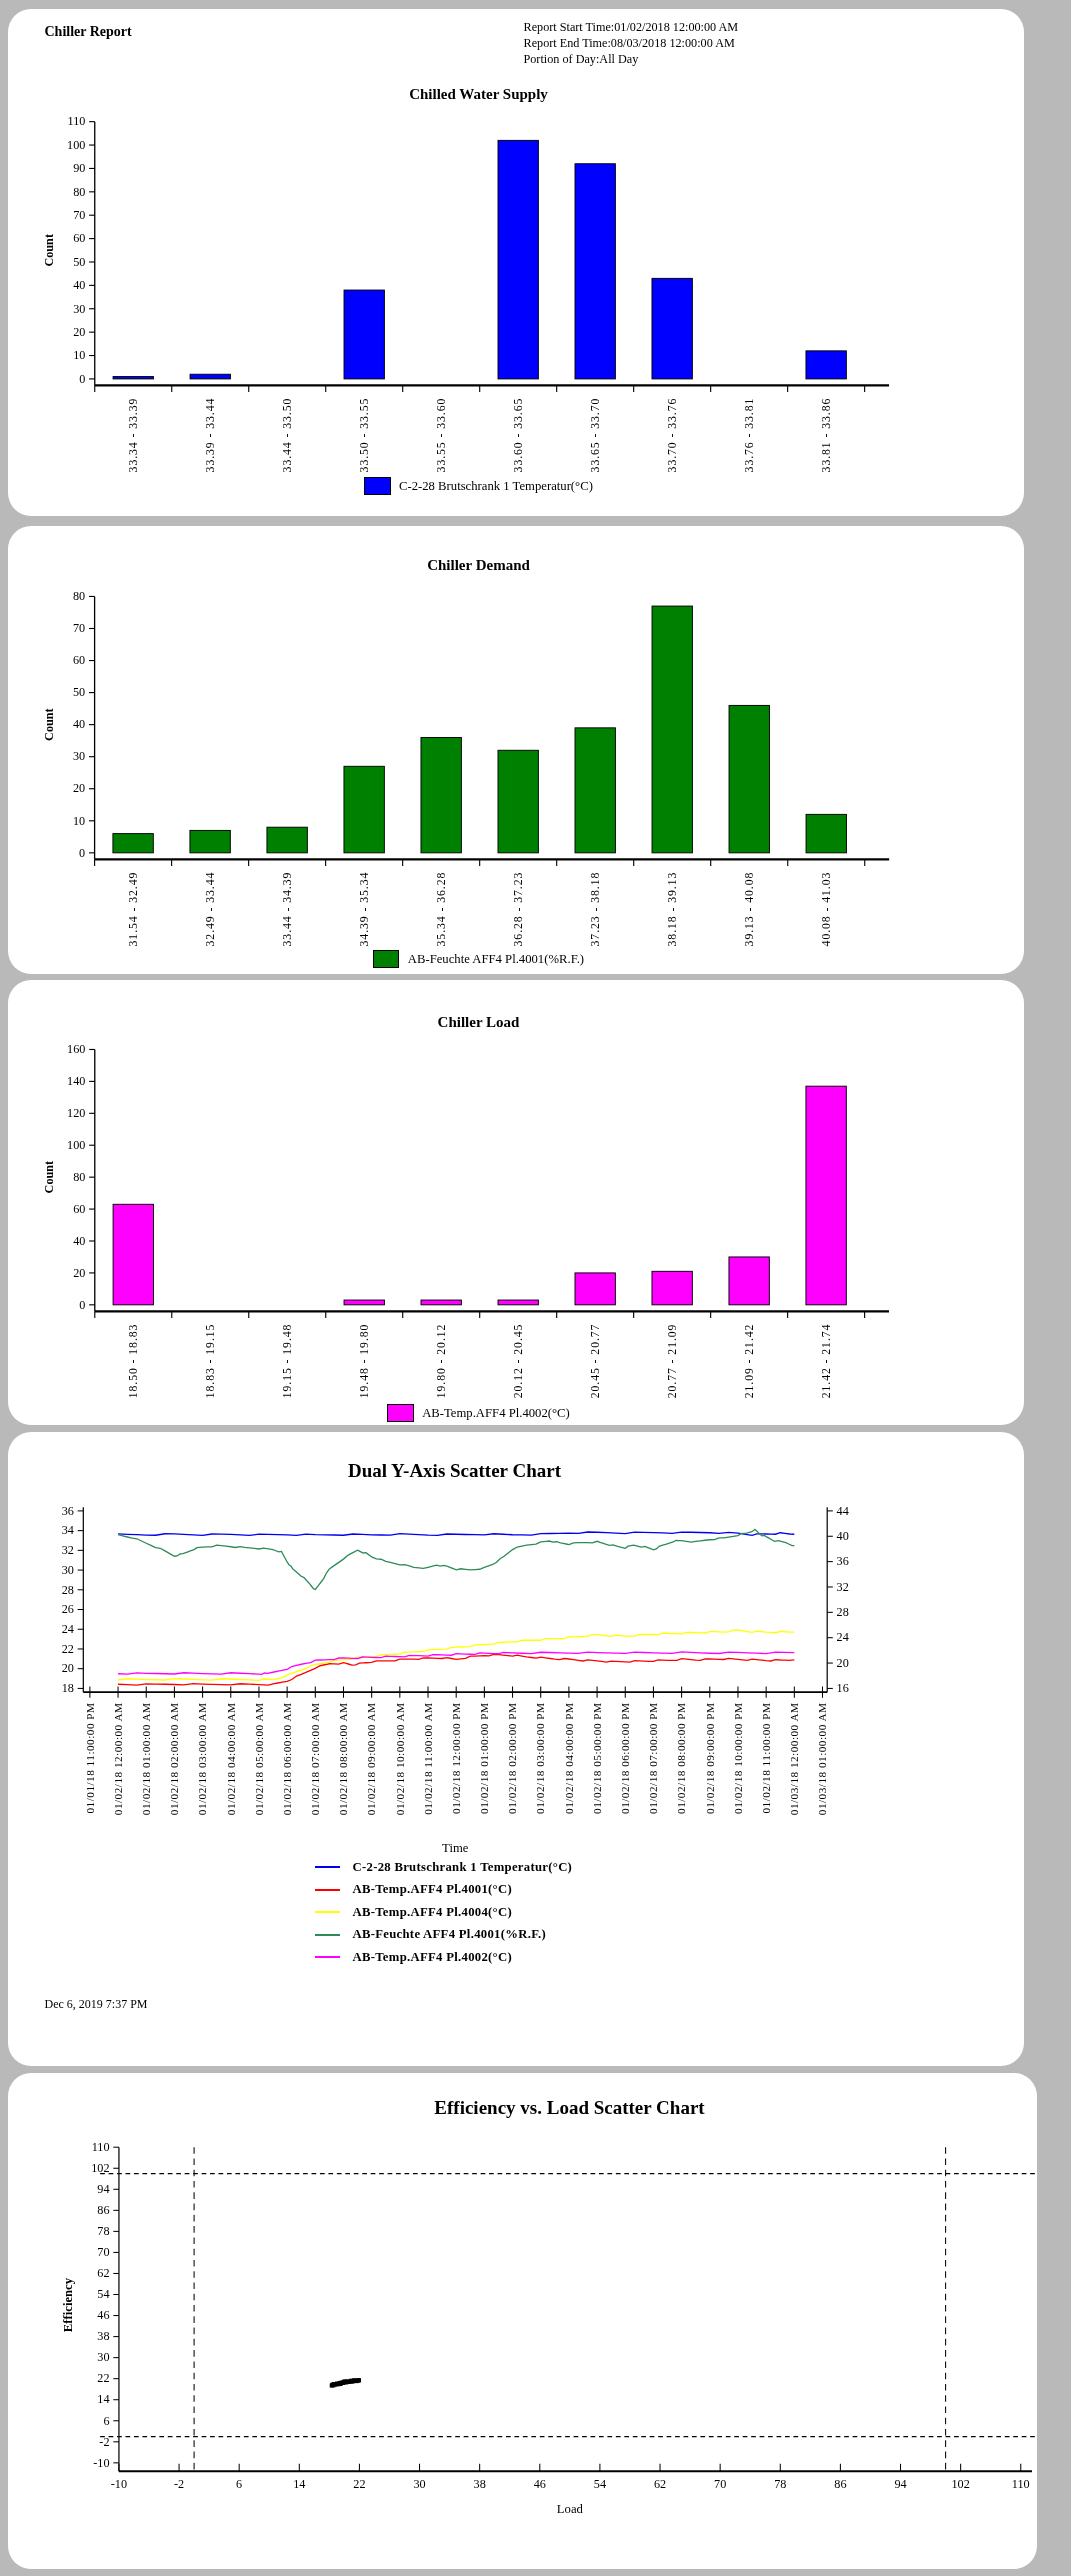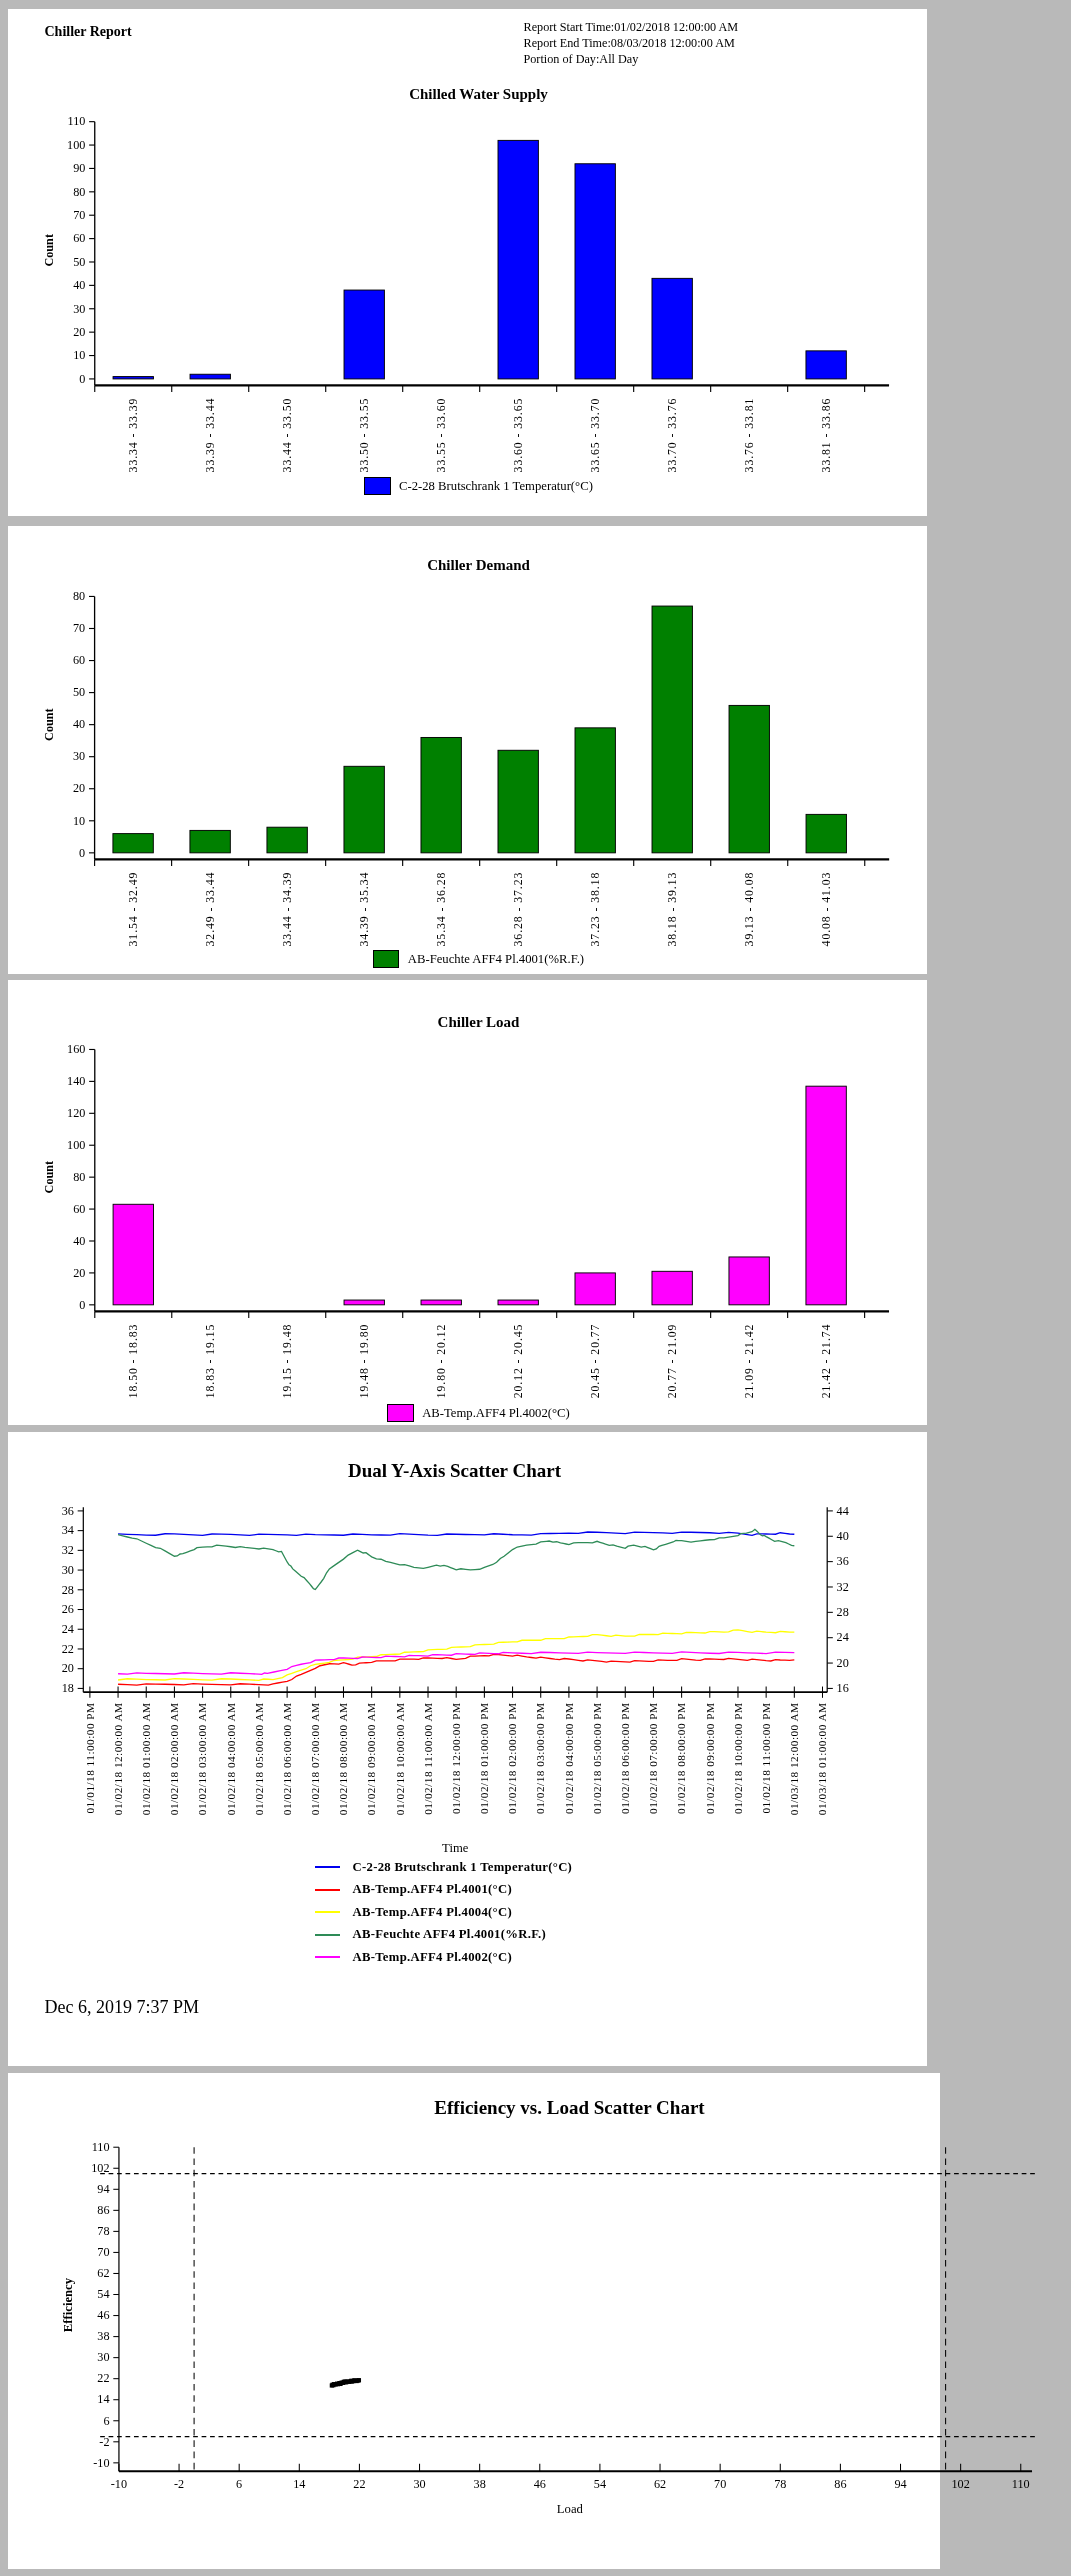--- a/index.html
+++ b/index.html
@@ -1,31 +1,31 @@
 <!DOCTYPE html>
 <html style="font-size:15px"><head>
 <meta charset="utf-8">
 <style>
   html,body{margin:0;padding:0;background:#b9b9b9;}
   #page{position:relative;width:1072px;height:2576px;background:#b9b9b9;
         font-family:"Liberation Serif","DejaVu Serif",serif;color:#000;}
-  .panel{position:absolute;left:7.5px;width:919px;background:#ffffff;}
+  .panel{position:absolute;left:7.5px;width:1016px;background:#ffffff;border-radius:23px;}
   .abs{position:absolute;}
   .report-title{font-size:14px;font-weight:bold;}
   .report-info div{font-size:12.2px;line-height:16px;}
   .chart-title{font-size:15px;font-weight:bold;text-align:center;}
   .big-title{font-size:19px;font-weight:bold;text-align:center;}
   .hist-legend{display:flex;justify-content:center;align-items:center;gap:8.5px;}
   .hist-legend .swatch{width:24.4px;height:16px;border:0.9px solid #000;display:inline-block;}
   .hist-legend .lab{font-size:12.7px;}
   .line-legend{display:flex;flex-direction:column;}
   .line-legend .row{display:flex;align-items:center;height:22.5px;}
   .line-legend .seg{width:25px;height:1.9px;display:inline-block;margin-right:13px;}
   .line-legend .lab{font-size:12.7px;font-weight:bold;letter-spacing:0.3px;}
-  .timestamp{font-size:18px;}
+  .timestamp{font-size:12px;}
   .note{font-size:13px;text-align:center;letter-spacing:0.3px;}
   svg{position:absolute;left:0;top:0;}
 </style>
 </head>
 <body>
 
 <div id="page">
 
   <div class="panel" style="top:9.4px;height:507px;">
     <div class="abs report-title" style="left:37px;top:15px;">Chiller Report</div>

